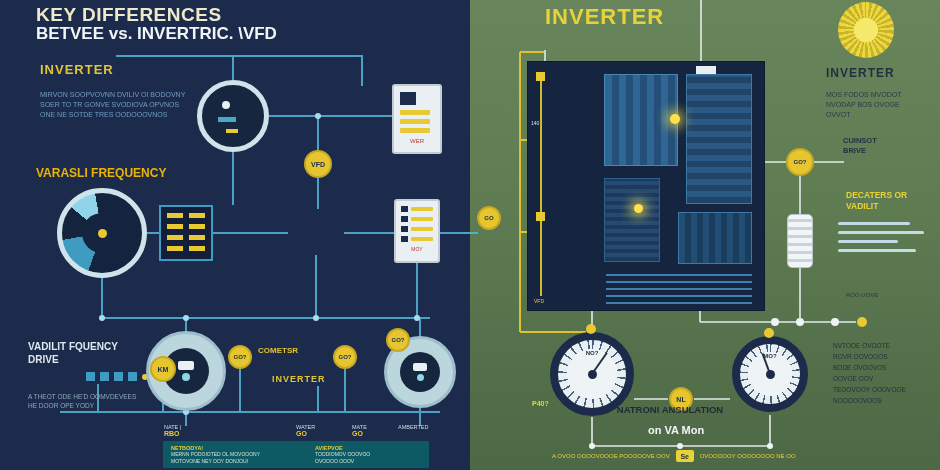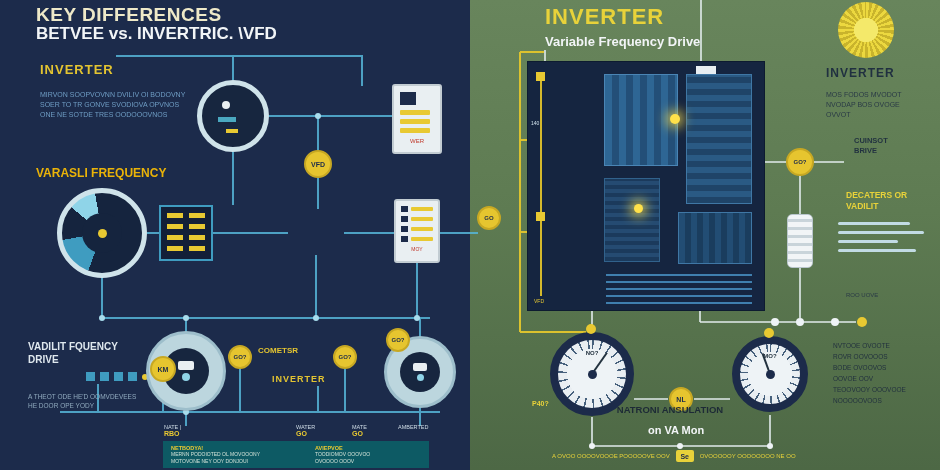--- a/index.html
+++ b/index.html
@@ -183,31 +183,30 @@
 MOTOVONE NEY OOY DONJOUI</div>
       </div>
       <div style="flex:1;">
         <div style="font-size:5.5px;font-weight:bold;color:#e8c932;">AVIEPVOE</div>
         <div class="pre" style="font-size:5px;line-height:7px;color:#cfe0d6;">TOODIOMOV OOOVOO
 OVOOOO OOOV</div>
       </div>
     </div>
 
     <div class="abs" style="left:545px;top:4px;font-size:22px;font-weight:bold;color:#e8d23a;letter-spacing:1px;">INVERTER</div>
-    <div class="abs" style="left:545px;top:34px;font-size:13px;font-weight:bold;color:#f2f5f7;">Variable Frequency Drive</div>
 
     <div class="abs" style="left:838px;top:2px;width:56px;height:56px;border-radius:50%;
          background:radial-gradient(circle,#f4e96a 0 30%,rgba(0,0,0,0) 31%),
                     repeating-conic-gradient(#ecd83f 0deg 7deg,#c9b42c 7deg 14deg);"></div>
 
     <div class="abs" style="left:826px;top:66px;font-size:12px;font-weight:bold;color:#203040;letter-spacing:1px;">INVERTER</div>
     <div class="abs pre" style="left:826px;top:90px;font-size:7px;line-height:10px;color:#2a3a46;">MOS FODOS MVODOT
 NVODAP BOS OVOGE
 OVVOT</div>
-    <div class="abs pre" style="left:843px;top:136px;font-size:7.5px;font-weight:bold;line-height:10px;color:#223240;margin-left:11px;">CUINSOT
+    <div class="abs pre" style="left:843px;top:136px;font-size:7.5px;font-weight:bold;line-height:10px;color:#223240;">CUINSOT
 BRIVE</div>
     <div class="abs pre" style="left:846px;top:190px;font-size:8.5px;font-weight:bold;line-height:11px;color:#e8d23a;">DECATERS OR
 VADILIT</div>
 
     <div class="abs" style="left:838px;top:222px;width:92px;">
       <div class="redline" style="width:72px;"></div>
       <div class="redline" style="width:86px;"></div>
       <div class="redline" style="width:60px;"></div>
       <div class="redline" style="width:78px;"></div>
     </div>

